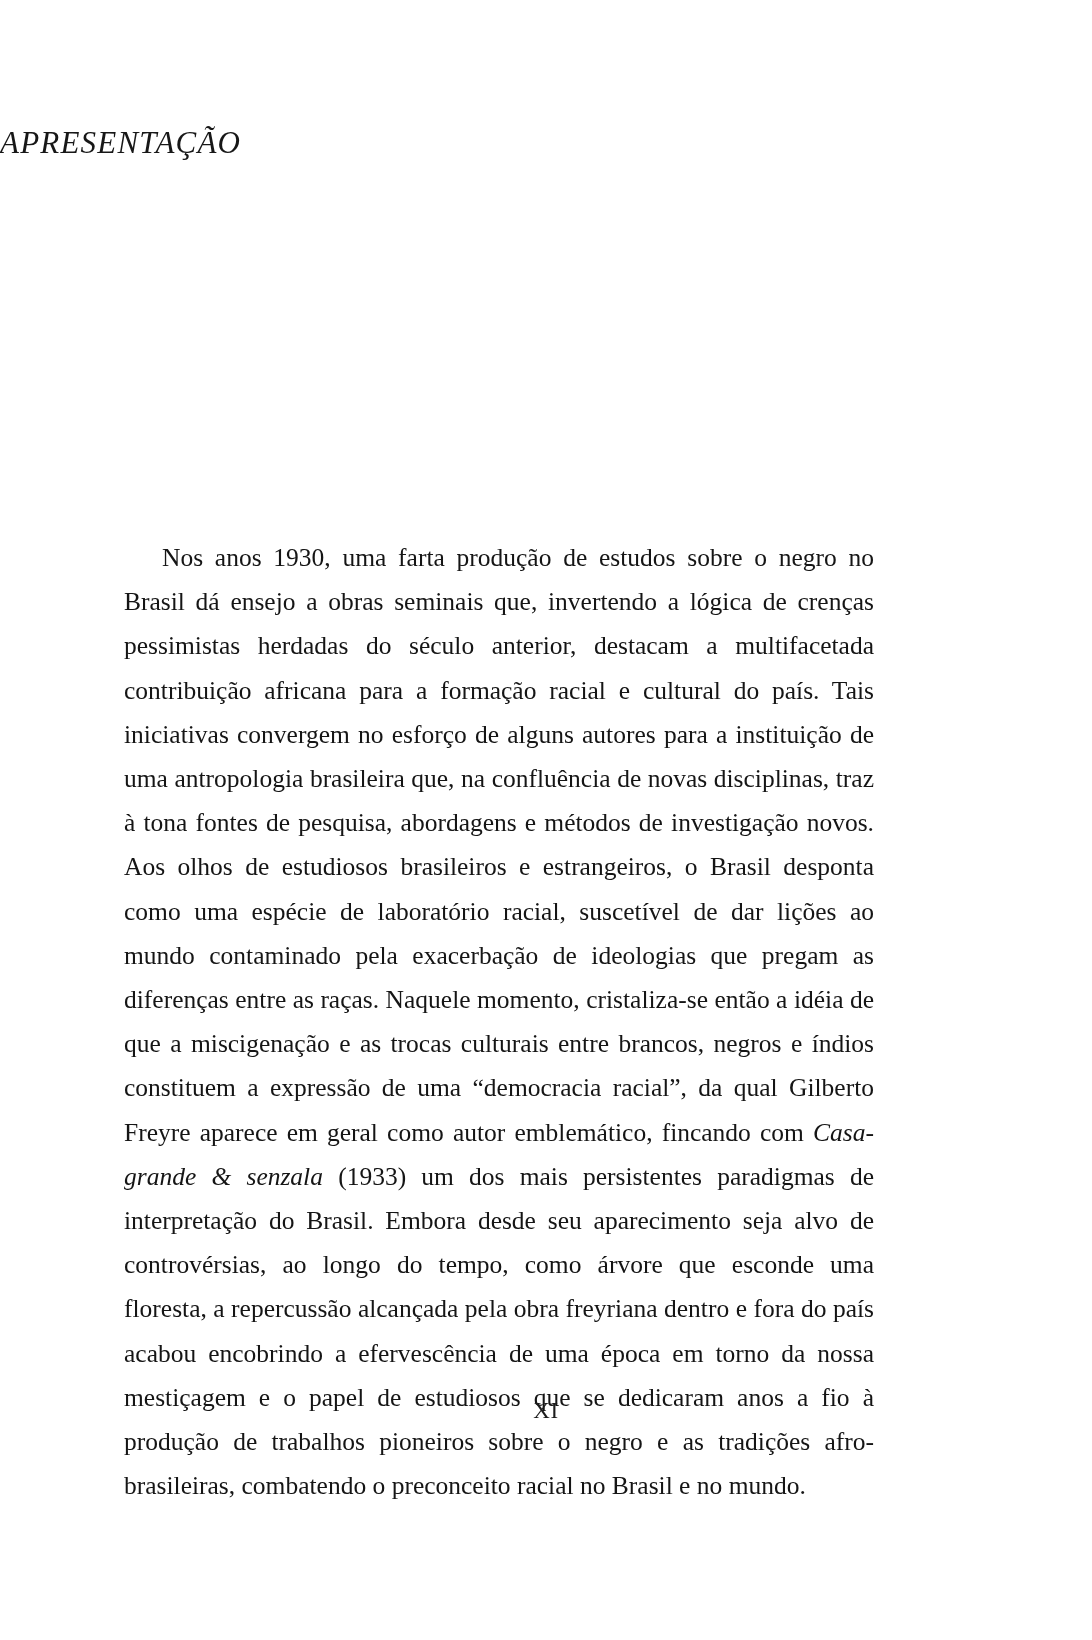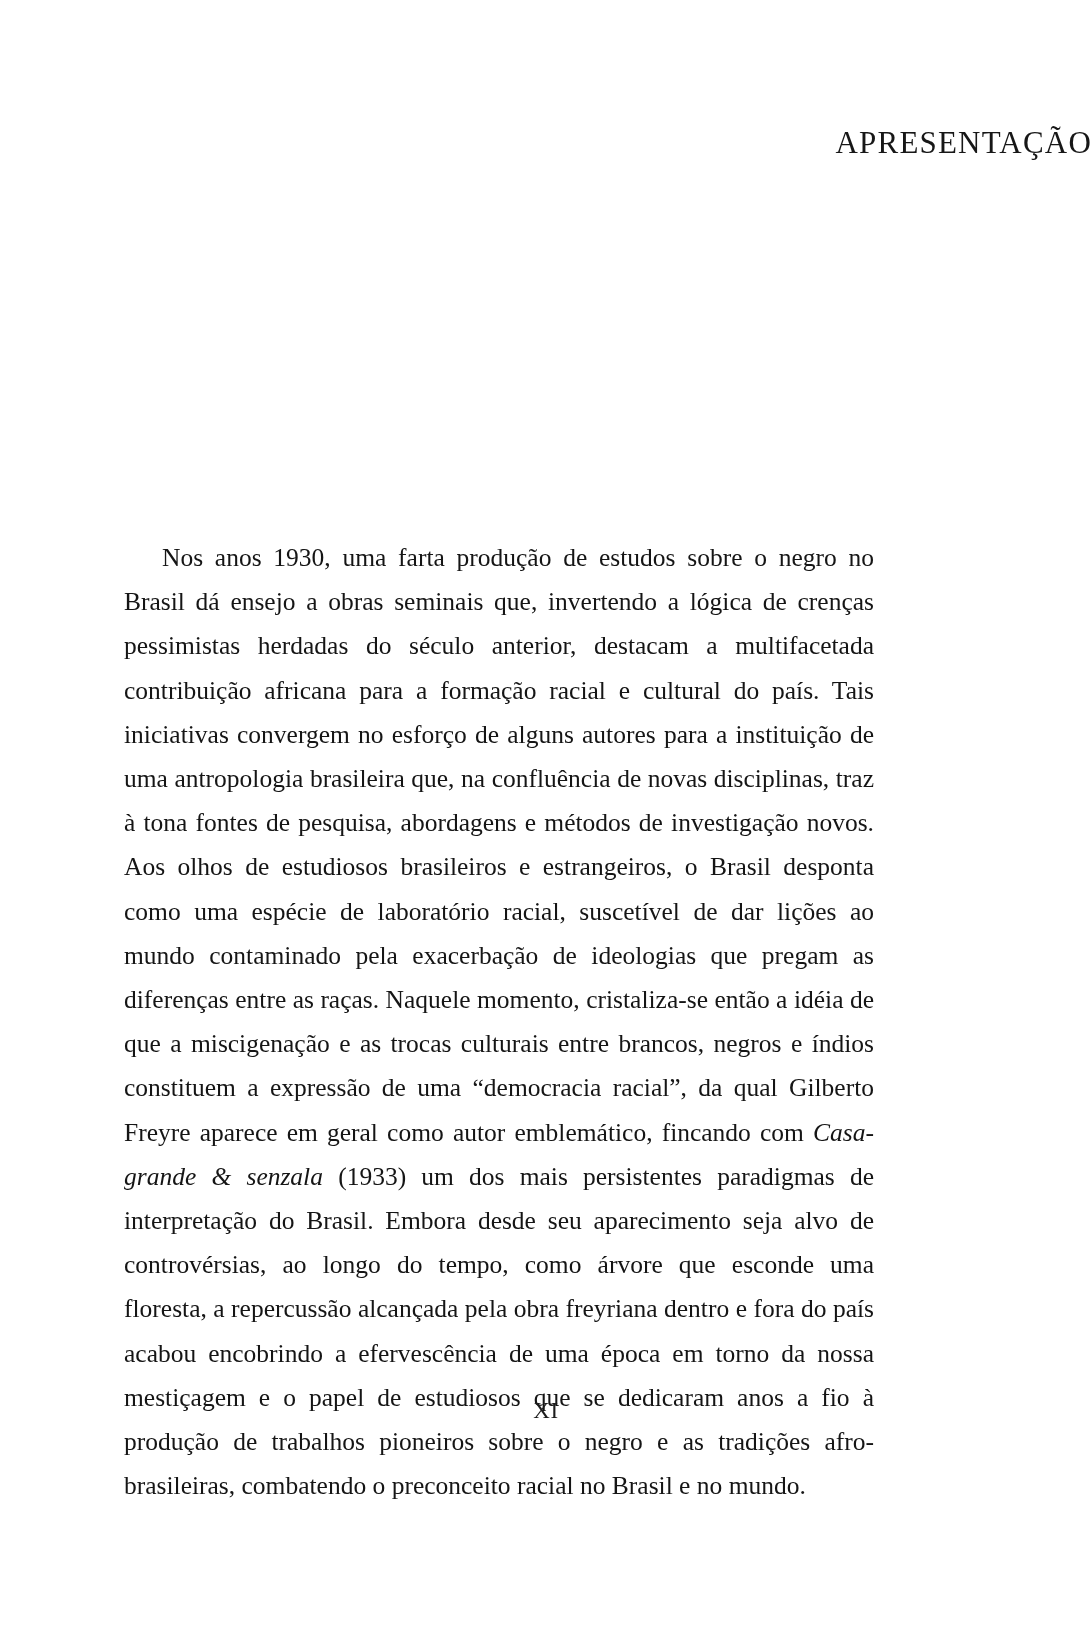--- a/index.html
+++ b/index.html
@@ -14,25 +14,26 @@
     background: #ffffff;
     font-family: "Liberation Serif", serif;
     color: #1a1a1a;
     overflow: hidden;
   }
   .page-heading {
     position: absolute;
     top: 104px;
     left: 0;
     width: 1092px;
-    text-align: right;
+    text-align: left;
     font-size: 31px;
     letter-spacing: 1.2px;
     font-weight: normal;
     color: #171717;
+    font-style: italic;
   }
   .body-block {
     position: absolute;
     top: 520px;
     left: 108px;
     width: 782px;
     font-size: 25.5px;
     line-height: 44.2px;
     text-align: justify;
     text-justify: inter-word;

